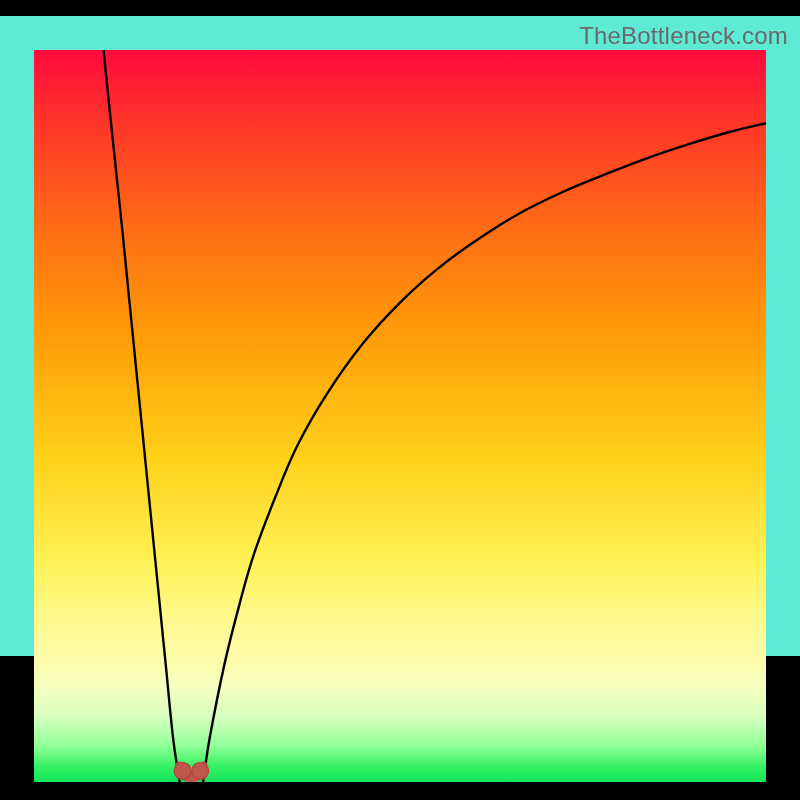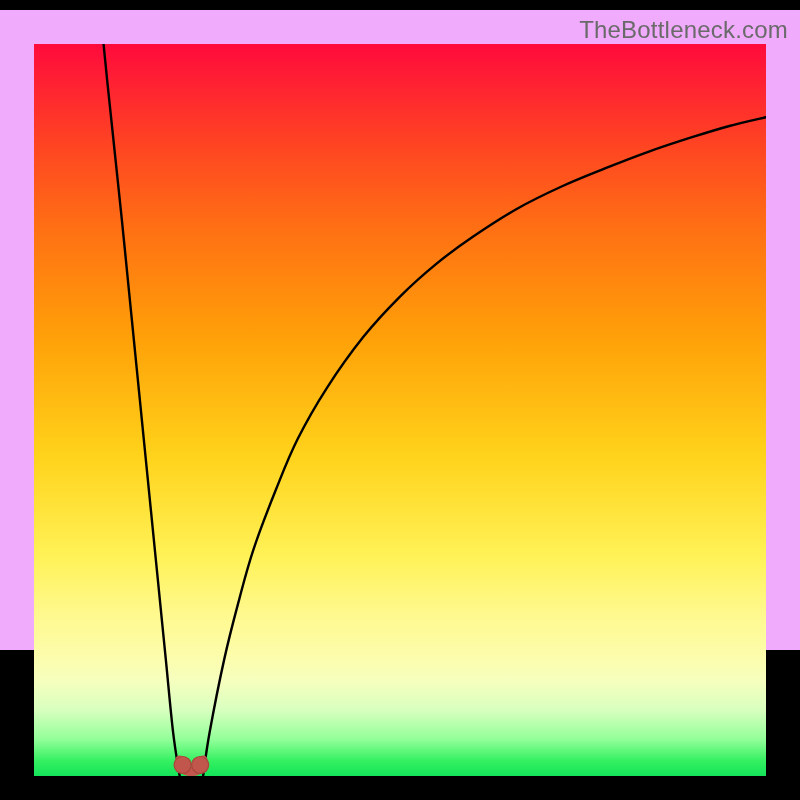--- a/index.html
+++ b/index.html
@@ -7,24 +7,24 @@
     padding: 0;
     width: 800px;
     height: 800px;
     background: #000;
     overflow: hidden;
     font-family: Arial, Helvetica, sans-serif;
   }
   .frame {
     position: absolute;
     left: 0;
-    top: 10px;
+    top: 16px;
     width: 800px;
     height: 640px;
-    background: #f0abfc;
+    background: #5eead4;
   }
   .plot {
     position: absolute;
     left: 34px;
     top: 34px;
     width: 732px;
     height: 732px;
     background: linear-gradient(to bottom,
       #ff0a3c 0%,
       #ff2431 6%,

